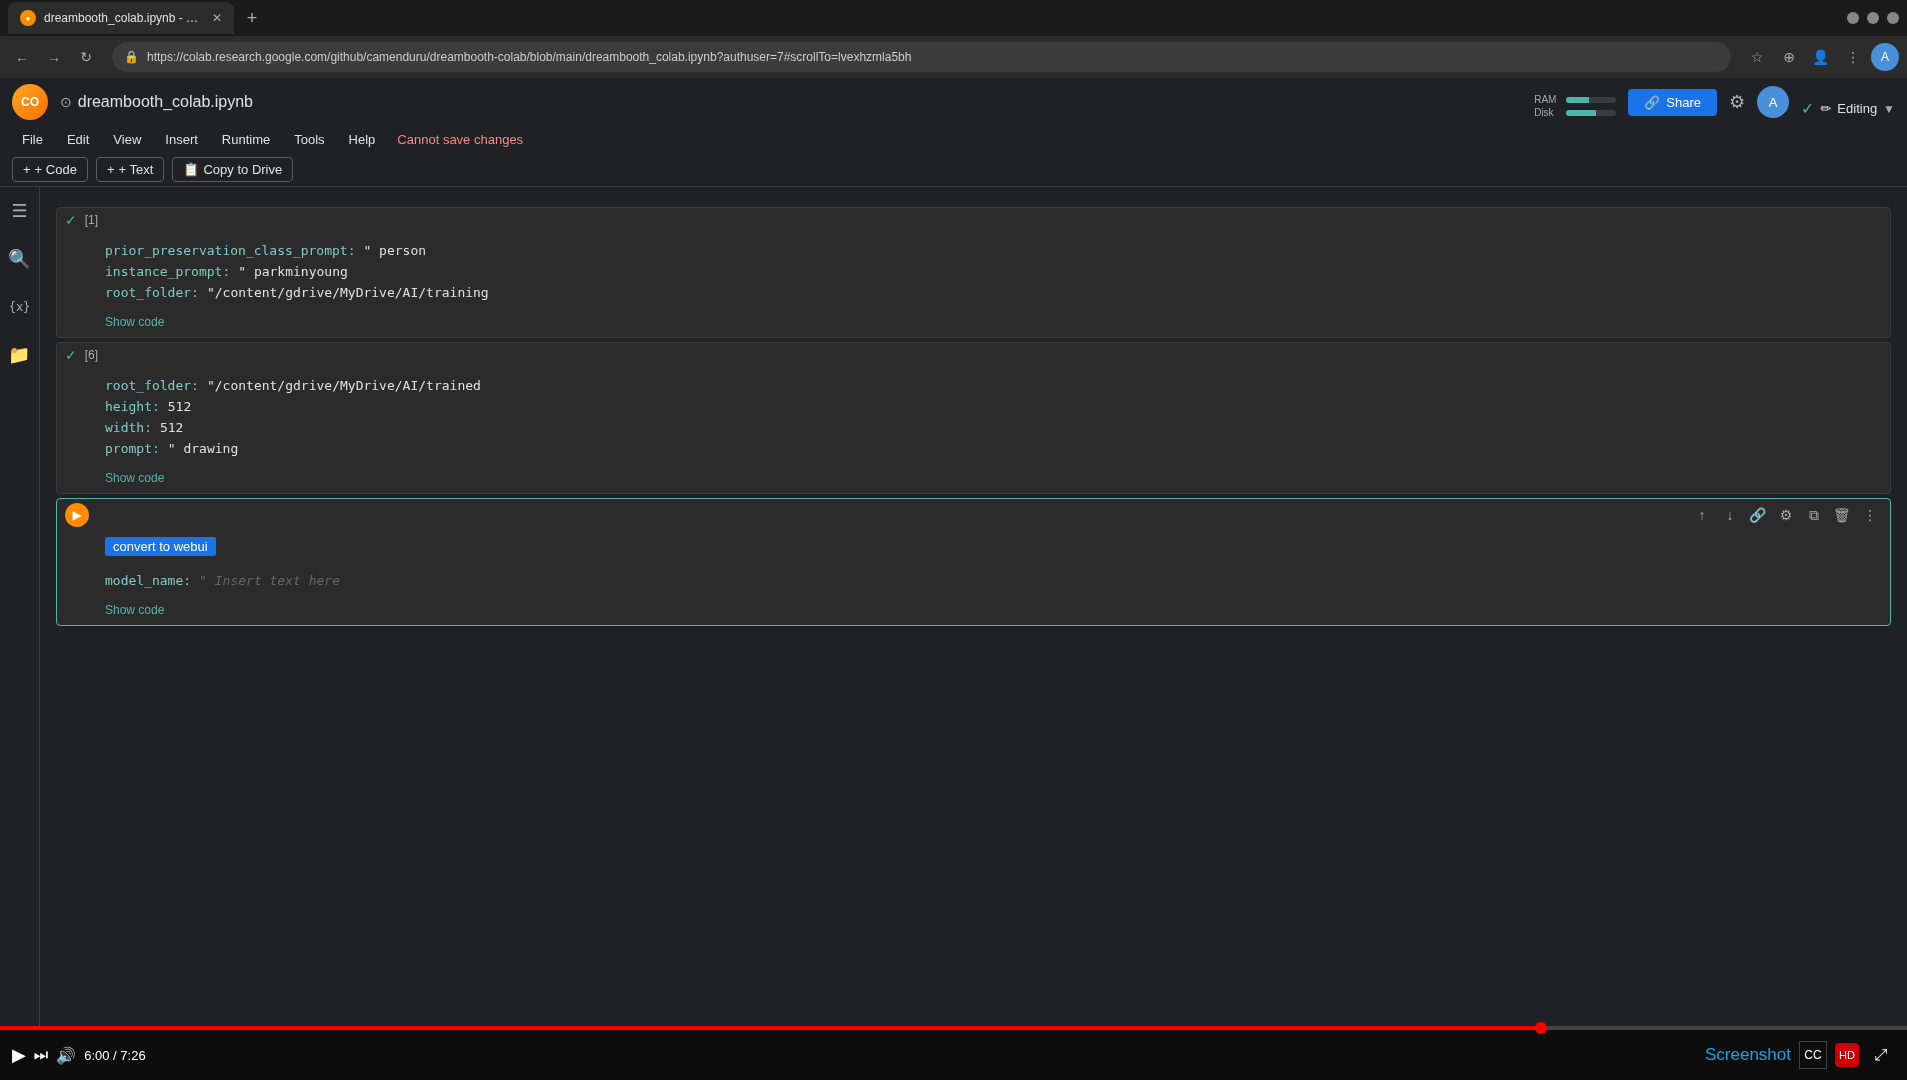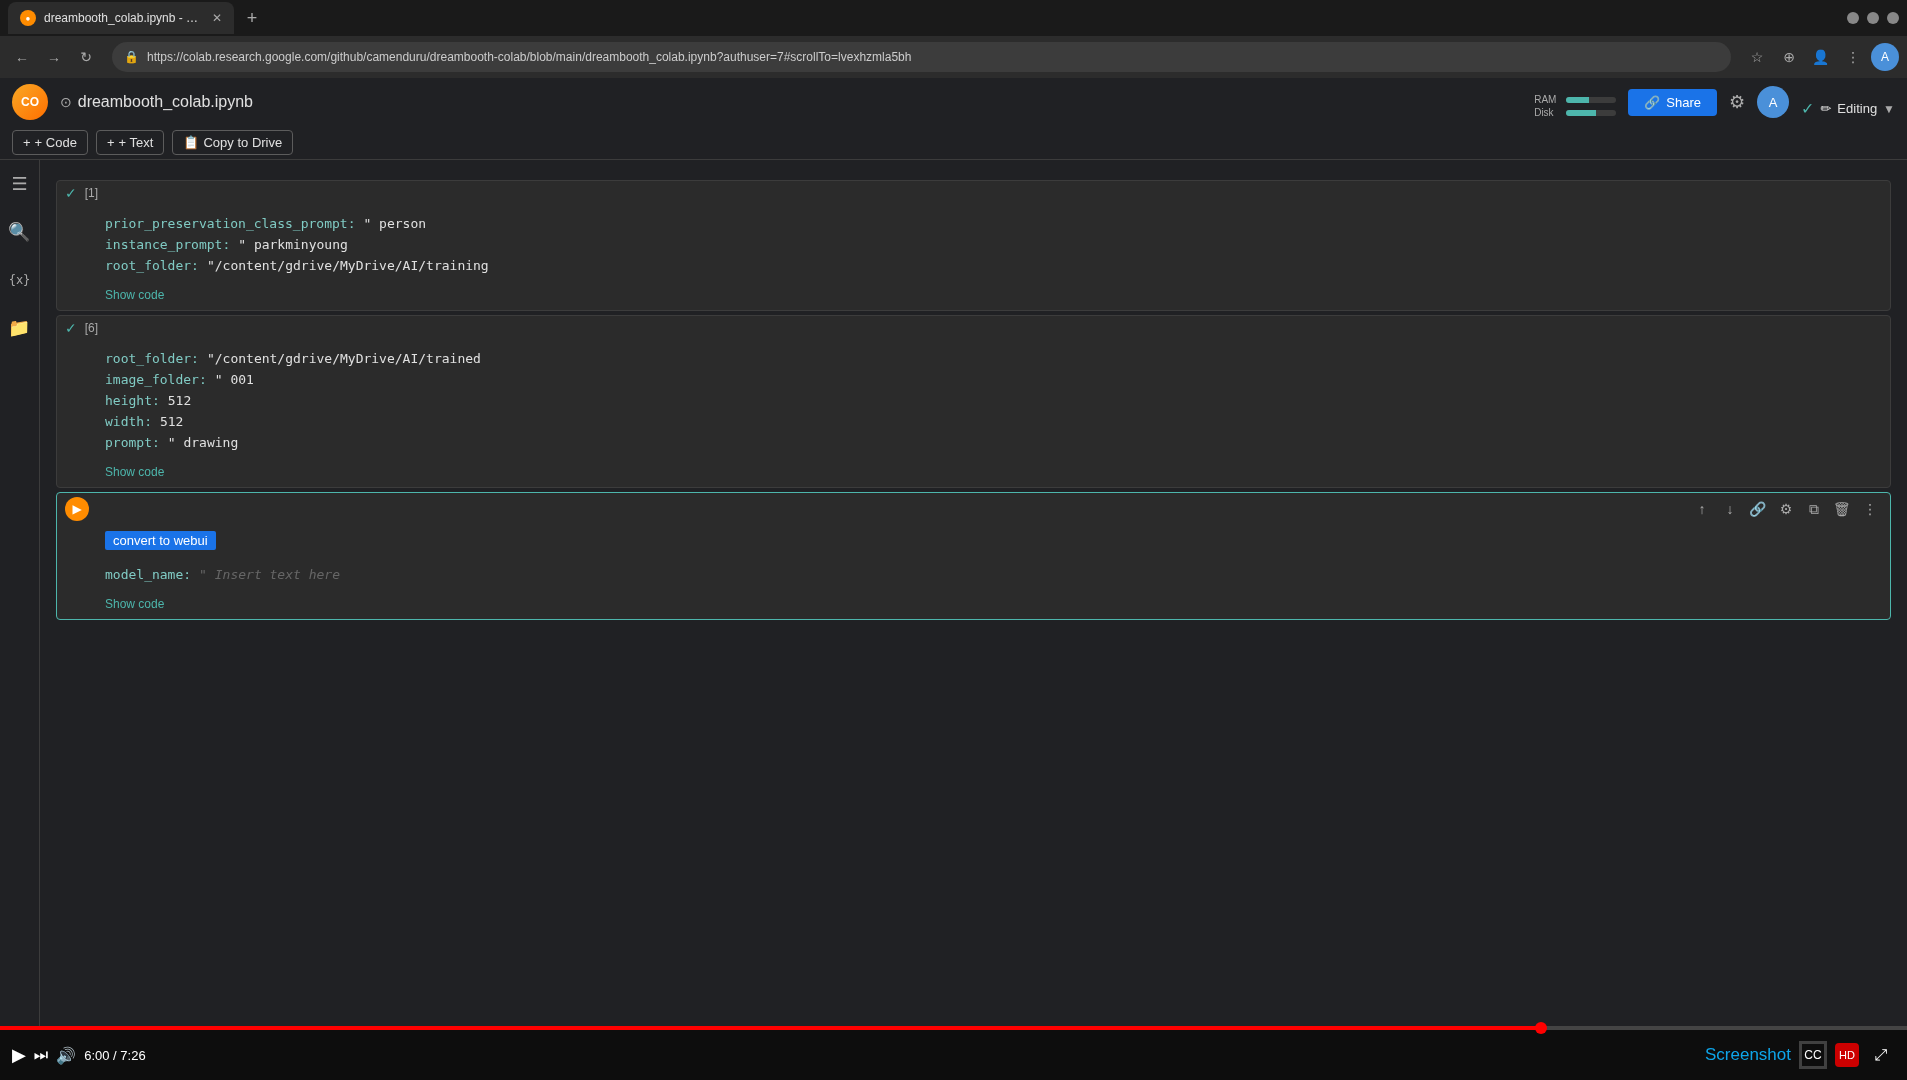--- a/index.html
+++ b/index.html
@@ -162,20 +162,30 @@
       </div>
       <div class="editing-badge">
         <span class="editing-check">✓</span>
         <span>✏</span>
         <span>Editing</span>
         <span style="color:#aaa;font-size:12px;">▼</span>
       </div>
     </div>
   </div>
 
+  <div class="menu-bar">
+    <span class="menu-item">File</span>
+    <span class="menu-item">Edit</span>
+    <span class="menu-item">View</span>
+    <span class="menu-item">Insert</span>
+    <span class="menu-item">Runtime</span>
+    <span class="menu-item">Tools</span>
+    <span class="menu-item">Help</span>
+    <span class="cannot-save">Cannot save changes</span>
+  </div>
 
   <div class="toolbar">
     <button class="toolbar-btn">
       <span>+</span>
       <span>+ Code</span>
     </button>
     <button class="toolbar-btn">
       <span>+</span>
       <span>+ Text</span>
     </button>
@@ -225,24 +235,20 @@
           <div class="cell-header">
             <span class="checkmark">✓</span>
             <span class="cell-number">[6]</span>
           </div>
           <div class="cell-content">
             <div class="cell-field">
               <span class="field-name">root_folder:</span>
               <span class="field-value">"/content/gdrive/MyDrive/AI/trained</span>
             </div>
             <div class="cell-field">
-              <span class="field-name">image_folder:</span>
-              <span class="field-value">" 001</span>
-            </div>
-            <div class="cell-field">
               <span class="field-name">height:</span>
               <span class="field-value">512</span>
             </div>
             <div class="cell-field">
               <span class="field-name">width:</span>
               <span class="field-value">512</span>
             </div>
             <div class="cell-field">
               <span class="field-name">prompt:</span>
               <span class="field-value">" drawing</span>
@@ -308,18 +314,18 @@
       <button class="video-btn" style="font-size:16px;">🔊</button>
       <span class="video-time">
         <span>6:00</span>
         <span> / </span>
         <span>7:26</span>
       </span>
     </div>
 
     <div class="video-right-controls" style="margin-left:auto;">
       <span class="screenshot-label">Screenshot</span>
-      <div class="video-icon-btn" style="font-size:12px;border:3px solid #404040;padding:2px 4px;">CC</div>
+      <div class="video-icon-btn" style="font-size:12px;border:1px solid #404040;padding:2px 4px;">CC</div>
       <div class="video-icon-btn" style="background:#c00;font-size:11px;width:24px;height:24px;border-radius:4px;display:flex;align-items:center;justify-content:center;">HD</div>
       <div class="video-icon-btn">⤢</div>
     </div>
   </div>
 </div>
 
 </body></html>

